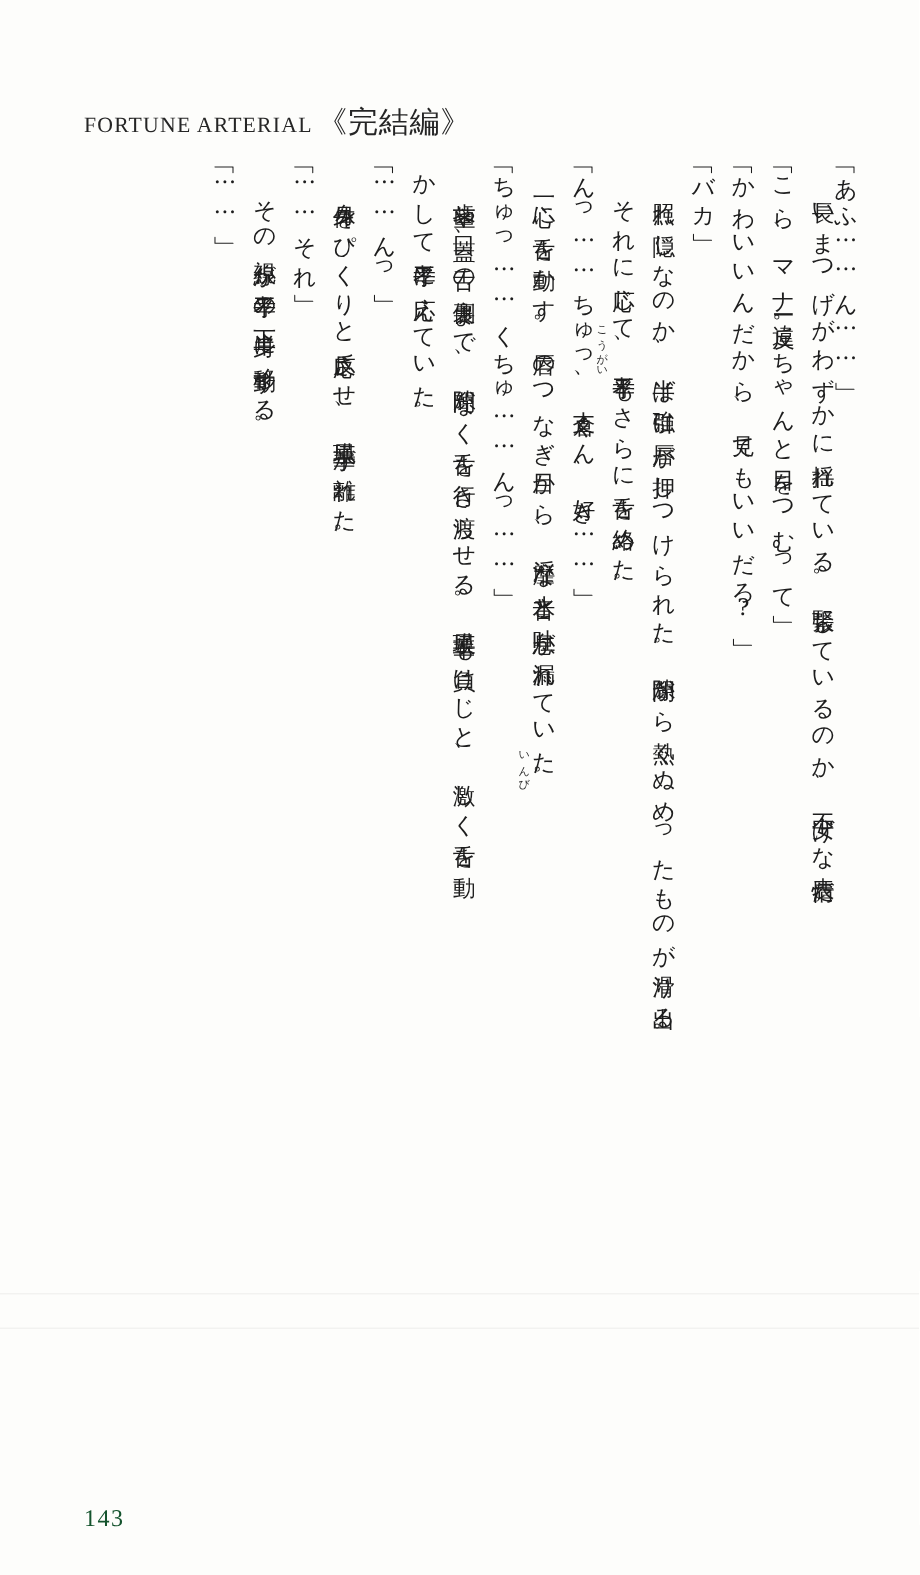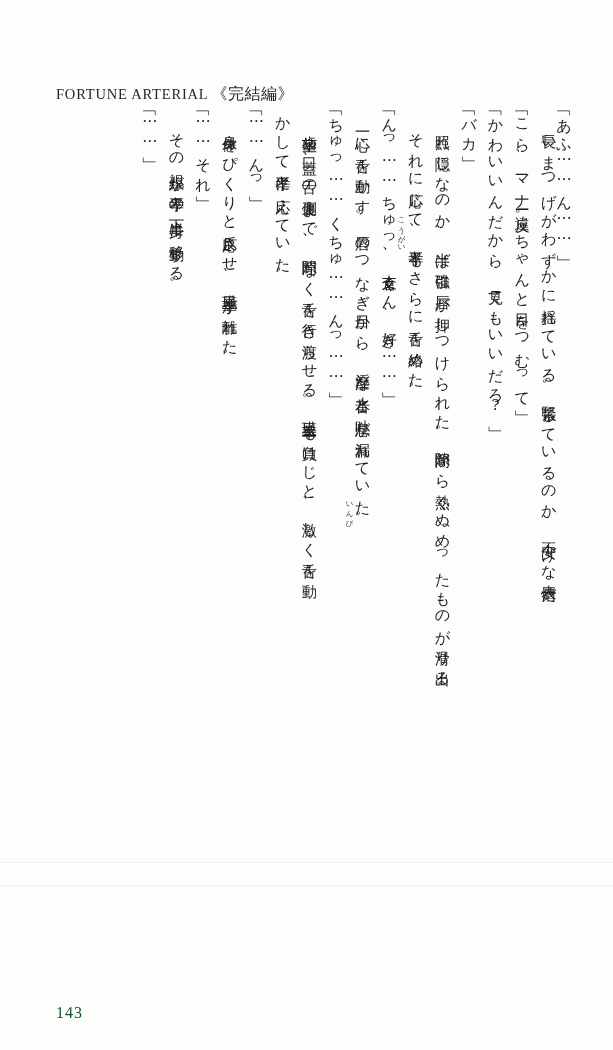--- a/index.html
+++ b/index.html
@@ -41,25 +41,24 @@
     white-space: nowrap;
   }
   .running-head .rh-latin {
     font-family: "Liberation Serif", "DejaVu Serif", serif;
     font-size: 14.5px;
     letter-spacing: 0.8px;
     color: #262626;
   }
   .running-head .rh-jp {
     font-family: "DejaVu Serif", "Liberation Serif", serif;
-    font-size: 16px;
+    font-size: 20px;
     letter-spacing: 0.5px;
     color: #262626;
     margin-left: 3px;
-    margin-top: 16px;
   }
 
   
   .body-area {
     position: absolute;
     top: 106px;
     right: 42px;
     height: 880px;
     display: flex;
     flex-direction: row;          

